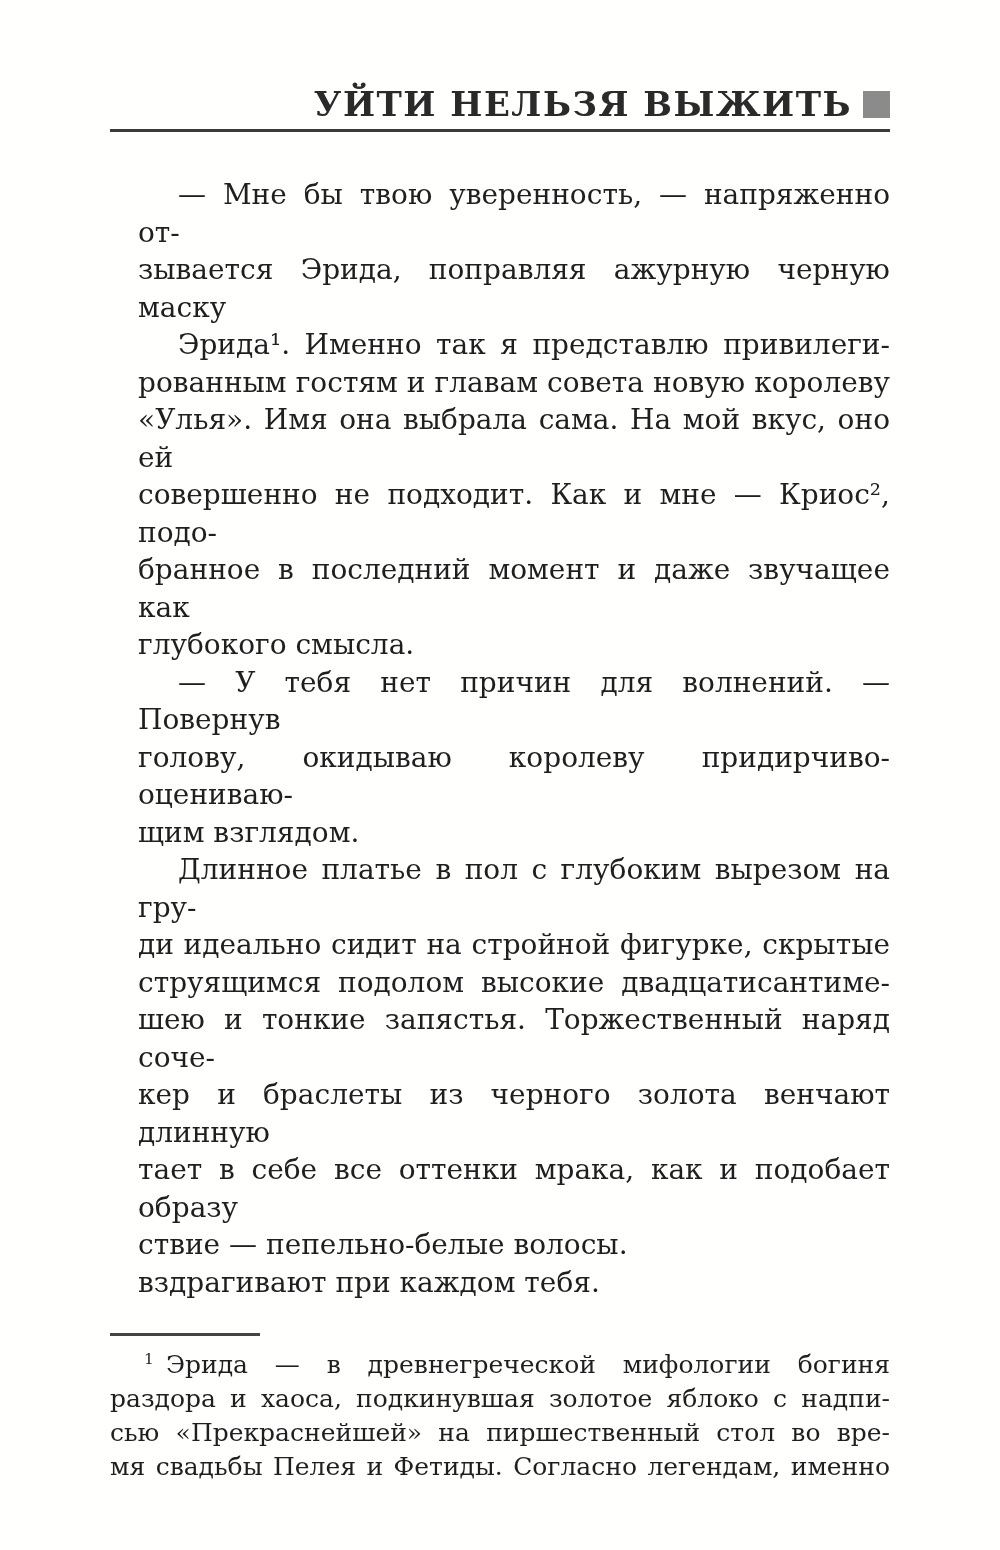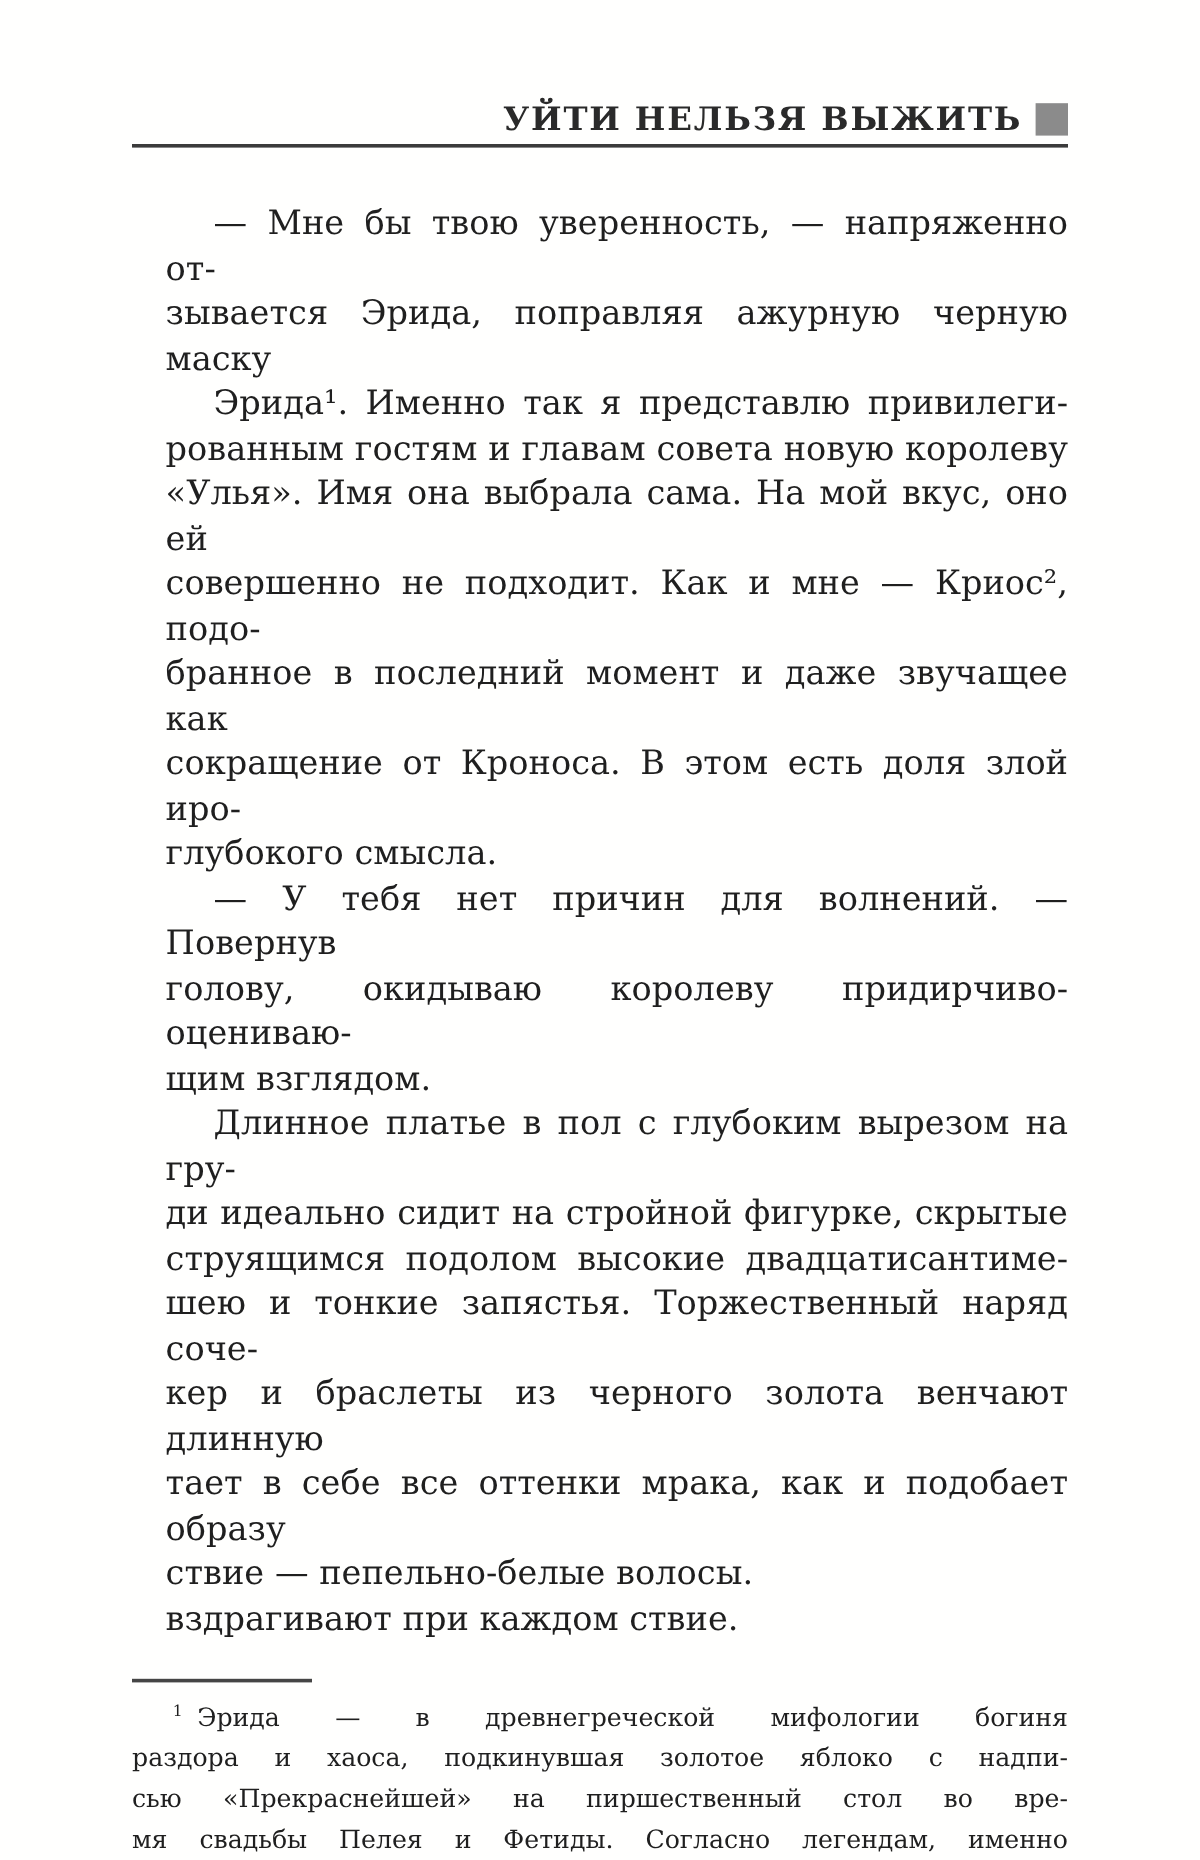--- a/index.html
+++ b/index.html
@@ -17,21 +17,21 @@
 
   
   .header-row {
     display: flex;
     justify-content: flex-end;
     align-items: center;
     gap: 11px;
     padding-top: 84px;
   }
   .header-title {
-    font-size: 27px;
+    font-size: 34px;
     font-weight: bold;
     letter-spacing: 1.5px;
     color: #2a2a2a;
     white-space: nowrap;
   }
   .header-square {
     width: 27px;
     height: 27px;
     background: #8b8b8b;
     flex: 0 0 auto;
@@ -39,21 +39,21 @@
   .header-rule { height: 3px; background: #3b3b3b; margin-top: 5px; }
 
   
   .body-text { margin-top: 44px; font-size: 28px; line-height: 37.5px; margin-left: 28px; }
   .jline { text-align: justify; text-align-last: justify; }
   .jline.last { text-align-last: left; }
   .body-text .jline.first { text-indent: 40px; }
 
   
   .fn-sep { width: 150px; height: 3px; background: #454545; margin-top: 32px; }
-  .footnotes { margin-top: 12px; font-size: 21px; line-height: 34px; }
+  .footnotes { margin-top: 12px; font-size: 25px; line-height: 34px; }
   .footnotes .jline.first { text-indent: 34px; }
   sup.fn-marker {
     font-size: 0.62em;
     line-height: 0;
     vertical-align: super;
     margin-right: 12px;
   }
 </style>
 </head>
 <body>
@@ -71,39 +71,38 @@
         <div>
           <div class="jline first">— Мне бы твою уверенность, — напряженно от-</div>
           <div class="jline">зывается Эрида, поправляя ажурную черную маску</div>
         </div>
         <div>
           <div class="jline first">Эрида¹. Именно так я представлю привилеги-</div>
           <div class="jline">рованным гостям и главам совета новую королеву</div>
           <div class="jline">«Улья». Имя она выбрала сама. На мой вкус, оно ей</div>
           <div class="jline">совершенно не подходит. Как и мне — Криос², подо-</div>
           <div class="jline">бранное в последний момент и даже звучащее как</div>
-          <div class="jline">сокращение от Кроноса. В этом есть доля злой иро-</div>
           <div class="jline last">глубокого смысла.</div>
         </div>
         <div>
           <div class="jline first">— У тебя нет причин для волнений. — Повернув</div>
           <div class="jline">голову, окидываю королеву придирчиво-оцениваю-</div>
           <div class="jline last">щим взглядом.</div>
         </div>
         <div>
           <div class="jline first">Длинное платье в пол с глубоким вырезом на гру-</div>
           <div class="jline">ди идеально сидит на стройной фигурке, скрытые</div>
           <div class="jline">струящимся подолом высокие двадцатисантиме-</div>
           <div class="jline">шею и тонкие запястья. Торжественный наряд соче-</div>
           <div class="jline">кер и браслеты из черного золота венчают длинную</div>
           <div class="jline">тает в себе все оттенки мрака, как и подобает образу</div>
           <div class="jline last">ствие — пепельно-белые волосы.</div>
         </div>
         <div>
-          <div class="jline last">вздрагивают при каждом ствие.</div>
+          <div class="jline last">вздрагивают при каждом тебя.</div>
         </div>
       </div>
 
     <div class="fn-sep"></div>
     <div class="footnotes">
         <div>
           <div class="jline first"><sup class="fn-marker">1</sup>Эрида — в древнегреческой мифологии богиня</div>
           <div class="jline">раздора и хаоса, подкинувшая золотое яблоко с надпи-</div>
           <div class="jline">сью «Прекраснейшей» на пиршественный стол во вре-</div>
           <div class="jline">мя свадьбы Пелея и Фетиды. Согласно легендам, именно</div>

